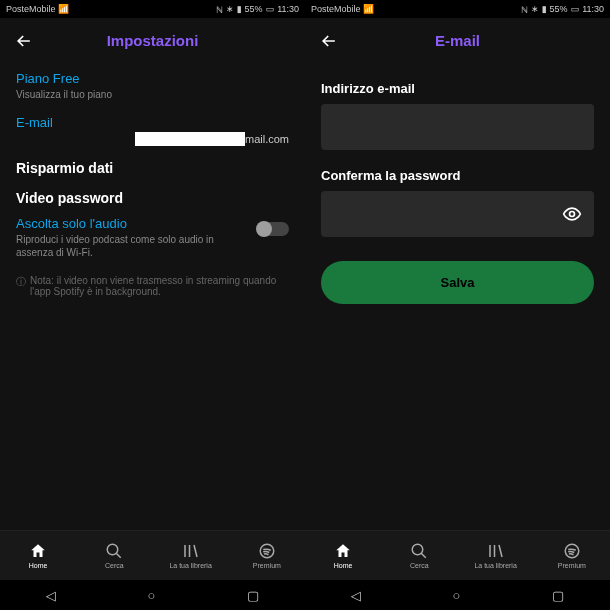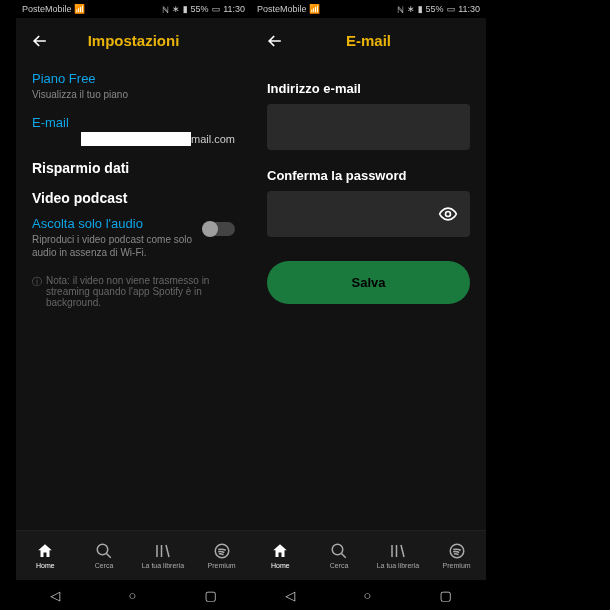--- a/index.html
+++ b/index.html
@@ -1,23 +1,23 @@
 <!DOCTYPE html>
 <html><head>
 <meta charset="utf-8">
 <style>
 * { margin: 0; padding: 0; box-sizing: border-box; }
 body { font-family: -apple-system, Helvetica, Arial, sans-serif; background: #000; color: #fff; width: 610px; height: 610px; overflow: hidden; }
-.screens { display: flex; width: 486px; height: 610px; padding-left: 16px; }
+.screens { display: flex; width: 610px; height: 610px; }
 .screen { width: 305px; height: 610px; background: #121212; display: flex; flex-direction: column; position: relative; }
 .status-bar { height: 18px; background: #000; display: flex; justify-content: space-between; align-items: center; padding: 0 6px; font-size: 9px; color: #ccc; }
 .status-left, .status-right { display: flex; align-items: center; gap: 3px; }
 .header { display: flex; align-items: center; justify-content: center; padding: 14px 12px; position: relative; }
 .back { position: absolute; left: 14px; color: #fff; font-size: 18px; }
-.header-title { font-size: 15px; font-weight: 600; color: #eab308; }
+.header-title { font-size: 15px; font-weight: 600; color: #8b5cf6; }
 .content { flex: 1; padding: 8px 16px; overflow: hidden; }
 .section-title { font-size: 14px; font-weight: 700; color: #fff; margin: 14px 0 10px; }
 .row { margin-bottom: 14px; }
 .row-title { font-size: 13px; color: #0ea5e9; margin-bottom: 2px; }
 .row-sub { font-size: 10px; color: #888; line-height: 1.3; }
 .email-row { display: flex; align-items: center; gap: 0; justify-content: flex-end; }
 .email-mask { background: #fff; height: 14px; width: 110px; }
 .email-tail { font-size: 11px; color: #ccc; }
 .toggle-row { display: flex; justify-content: space-between; align-items: flex-start; gap: 10px; margin-bottom: 16px; }
 .toggle-text { flex: 1; }
@@ -77,21 +77,21 @@
     <div class="row">
       <div class="row-title">E-mail</div>
       <div class="email-row">
         <div class="email-mask"></div>
         <span class="email-tail">mail.com</span>
       </div>
     </div>
 
     <div class="section-title">Risparmio dati</div>
 
-    <div class="section-title">Video podcast</div>
+    <div class="section-title">Video password</div>
     <div class="toggle-row">
       <div class="toggle-text">
         <div class="row-title">Ascolta solo l'audio</div>
         <div class="row-sub">Riproduci i video podcast come solo audio in assenza di Wi-Fi.</div>
       </div>
       <div class="toggle"></div>
     </div>
     <div class="note">
       <span class="note-icon">ⓘ</span>
       <span>Nota: il video non viene trasmesso in streaming quando l'app Spotify è in background.</span>

